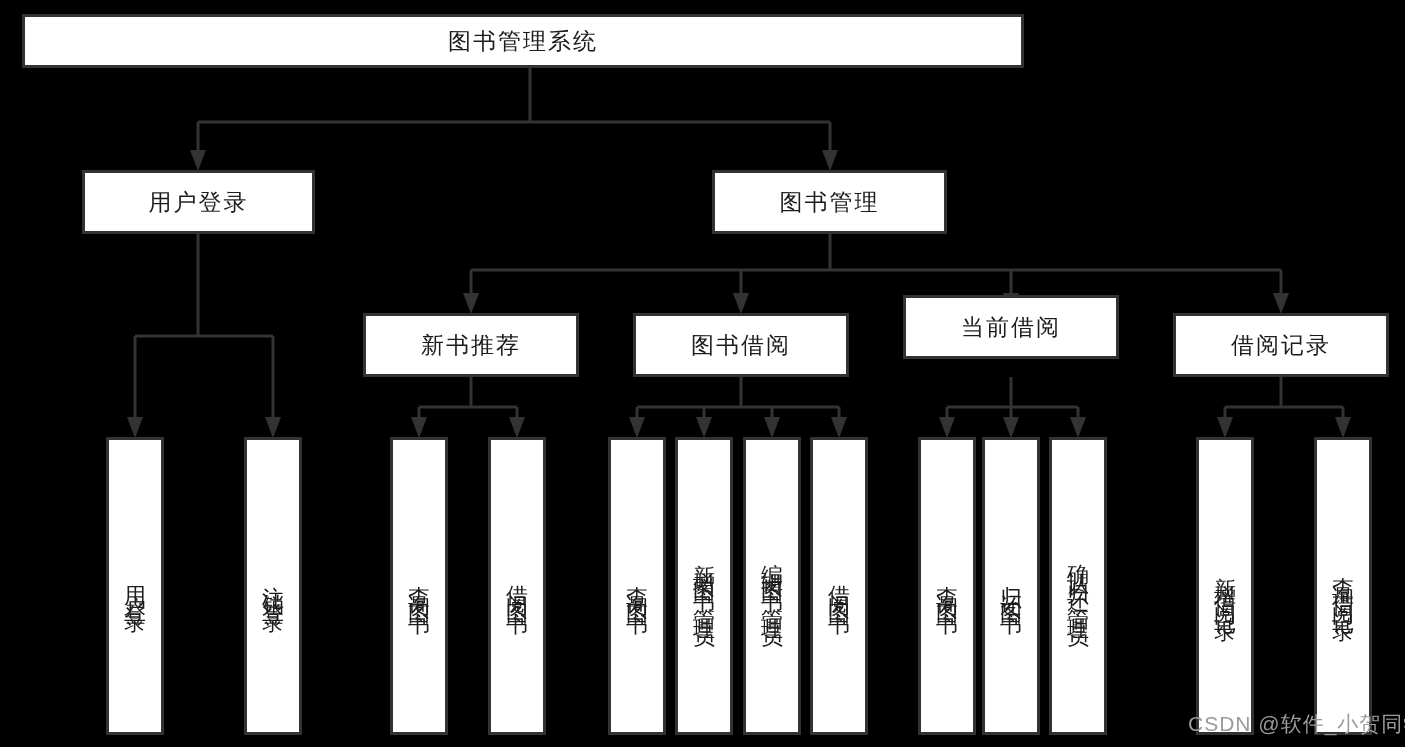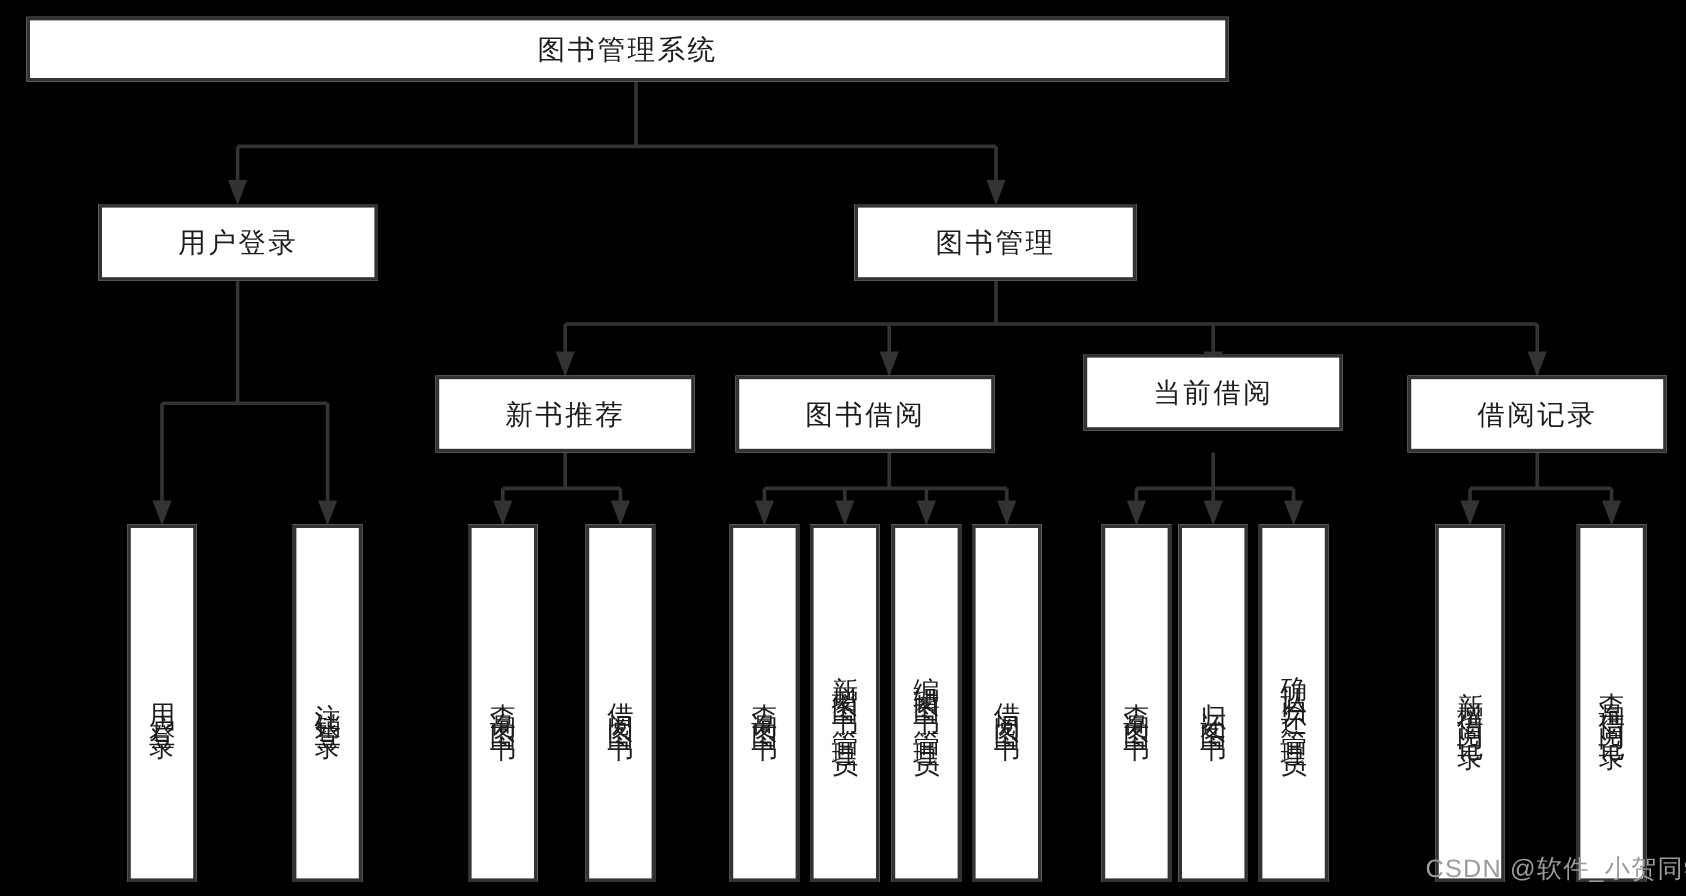--- a/index.html
+++ b/index.html
@@ -104,21 +104,21 @@
   <div class="box h" style="left:82px; top:170px; width:233px; height:64px;">
     <span>用户登录</span>
   </div>
   <div class="box h" style="left:712px; top:170px; width:235px; height:64px;">
     <span>图书管理</span>
   </div>
 
   <div class="box h" style="left:363px; top:313px; width:216px; height:64px;">
     <span>新书推荐</span>
   </div>
-  <div class="box h" style="left:613px; top:313px; width:216px; height:64px;">
+  <div class="box h" style="left:633px; top:313px; width:216px; height:64px;">
     <span>图书借阅</span>
   </div>
   <div class="box h" style="left:903px; top:295px; width:216px; height:64px;">
     <span>当前借阅</span>
   </div>
   <div class="box h" style="left:1173px; top:313px; width:216px; height:64px;">
     <span>借阅记录</span>
   </div>
 
   <div class="box v" style="left:106px; top:437px; width:58px; height:298px;">

